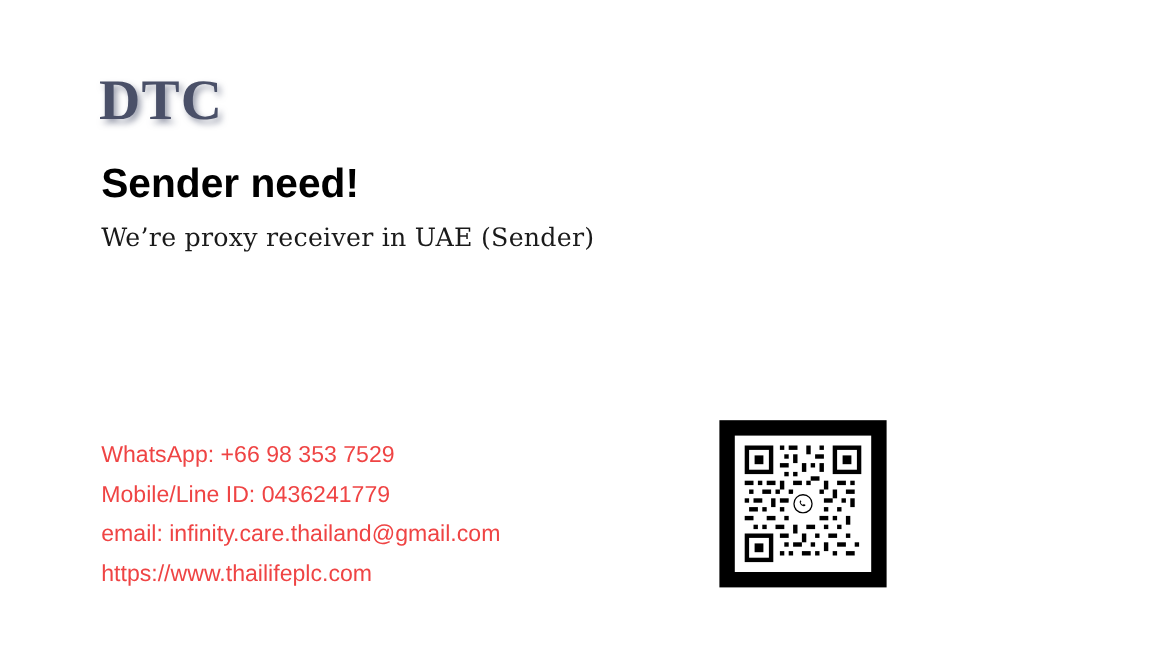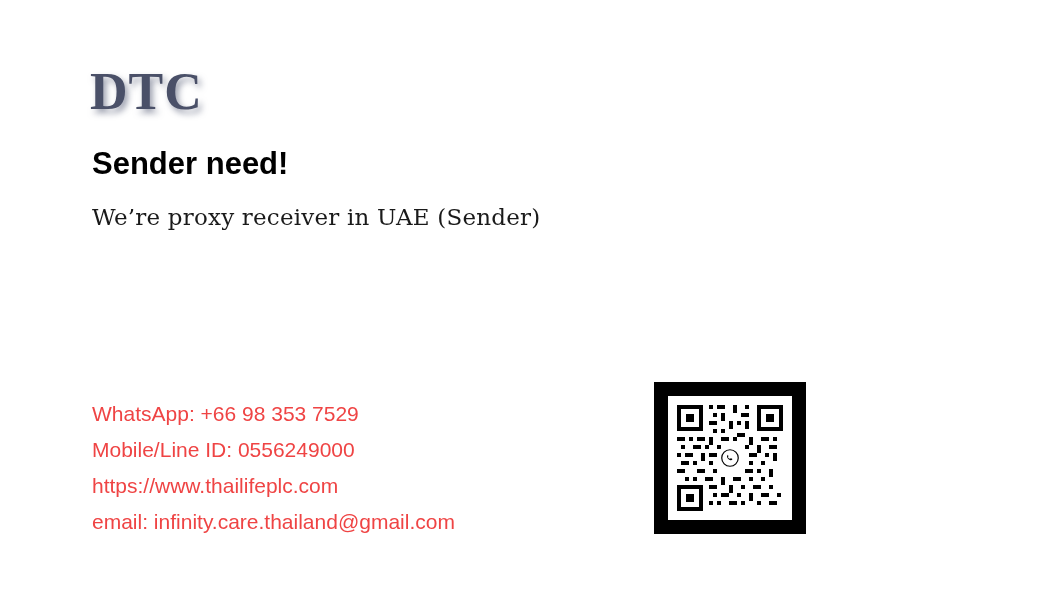--- a/index.html
+++ b/index.html
@@ -53,21 +53,21 @@
     line-height: 1;
   }
 
   
   .title {
     position: absolute;
     left: 92px;
     top: 145px;
     font-family: "Liberation Sans", sans-serif;
     font-weight: bold;
-    font-size: 31px;
+    font-size: 37px;
     color: #000000;
     line-height: 1.2;
   }
 
   
   .subtitle {
     position: absolute;
     left: 92px;
     top: 203px;
     font-family: "DejaVu Serif", serif;
@@ -159,23 +159,23 @@
   <div class="bar-dark"></div>
 
   <div class="logo">DTC</div>
 
   <div class="title">Sender need!</div>
 
   <div class="subtitle">We’re proxy receiver in UAE (Sender)</div>
 
   <div class="contact">
     <div class="contact-line">WhatsApp: +66 98 353 7529</div>
-    <div class="contact-line">Mobile/Line ID: 0556249000</div>
+    <div class="contact-line">Mobile/Line ID: 0436241779</div>
+    <div class="contact-line">email: infinity.care.thailand@gmail.com</div>
     <div class="contact-line">https://www.thailifeplc.com</div>
-    <div class="contact-line">email: infinity.care.thailand@gmail.com</div>
   </div>
 
   <div class="qr-wrap">
     <div class="qr-inner">
       <div class="qr-grid">
 
         <div class="qr-finder" style="left:0px; top:0px;"></div>
         <div class="qr-finder" style="left:80px; top:0px;"></div>
         <div class="qr-finder" style="left:0px; top:80px;"></div>
 

